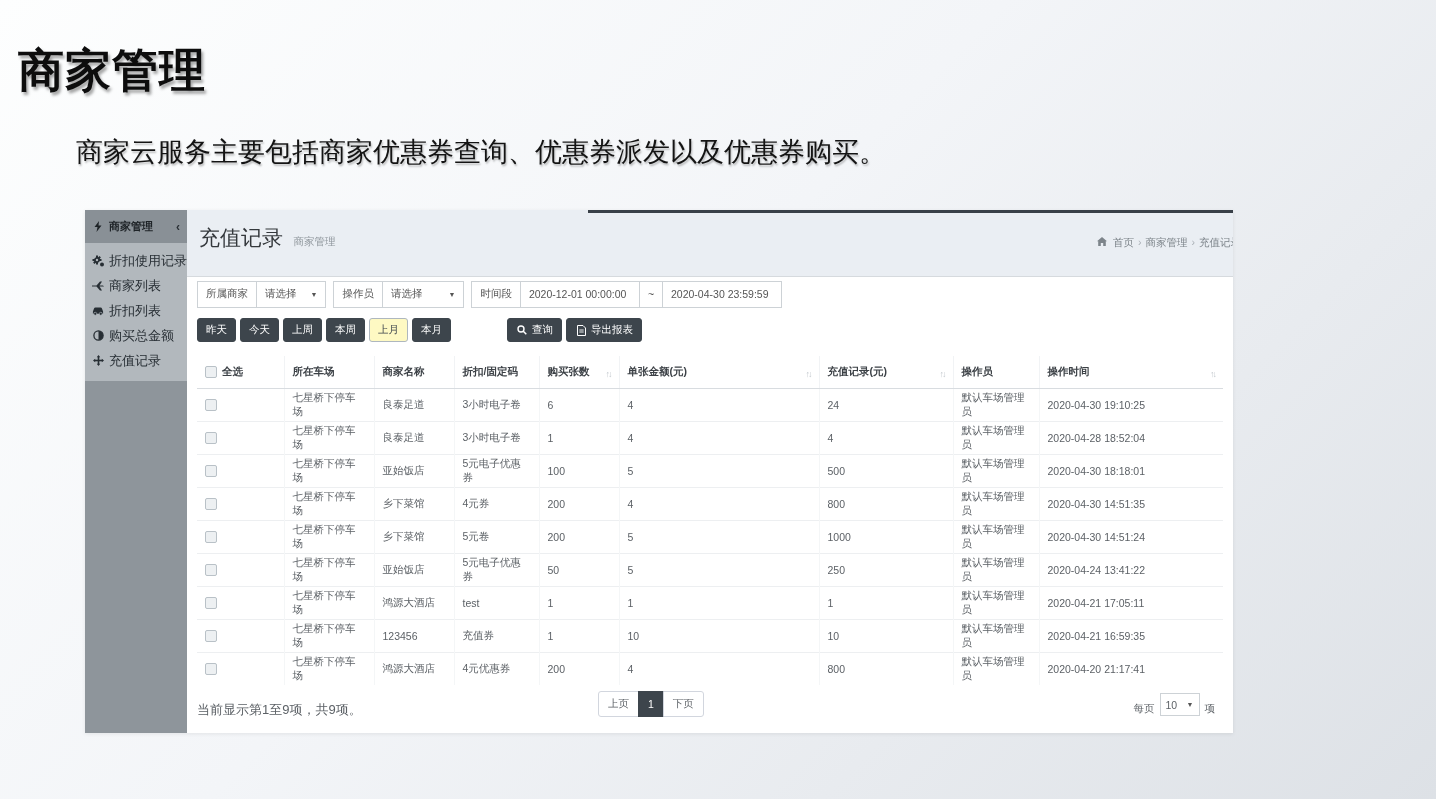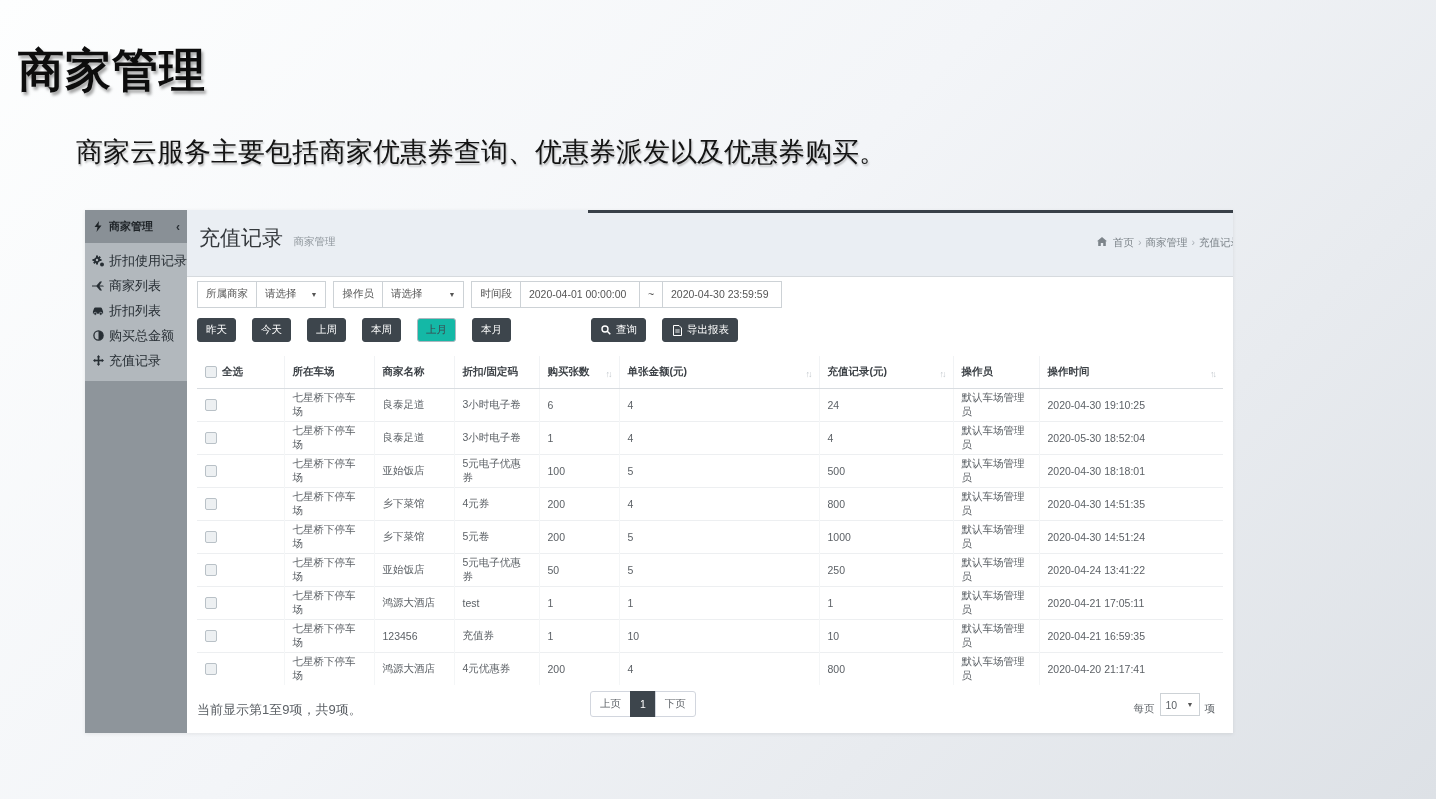--- a/index.html
+++ b/index.html
@@ -61,27 +61,27 @@
     height:27px; display:flex; align-items:center; padding:0 8px;
     border:1px solid #cdd2d6; background:#fff; font-size:10.5px; color:#555;
     margin-left:-1px; white-space:nowrap;
   }
   .fcell.first { margin-left:0; }
   .fgap { width:7px; }
   .fselect { justify-content:space-between; cursor:pointer; }
   .fselect .caret { font-size:7px; color:#555; margin-left:14px; }
   .finput { color:#555; }
   
-  .btnrow { position:absolute; left:10px; top:41px; display:flex; align-items:flex-start;gap:12px; }
+  .btnrow { position:absolute; left:10px; top:41px; display:flex; align-items:flex-start; }
   .qbtn, .abtn {
     height:24px; padding:0 8px; background:#3d454c; color:#fff; font-size:10.5px;
     border:1px solid #3d454c; border-radius:3px; margin-right:4px;
     display:inline-flex; align-items:center; cursor:pointer;
   }
-  .qbtn.light { background:#14b8a6; color:#3d454c; border-color:#aeb7bf; }
+  .qbtn.light { background:#fef9c3; color:#3d454c; border-color:#aeb7bf; }
   .abtn .icn { margin-right:4px; }
   .spacer55 { width:52px; }
   
   .tbl-wrap { position:absolute; left:10px; top:79px; width:1026px; }
   table { border-collapse:collapse; table-layout:fixed; width:1026px; }
   th { height:32px; font-size:10.5px; color:#3c4146; text-align:left; padding:0 8px;
        border-bottom:1px solid #d8dce0; border-right:1px solid #f1f3f5; font-weight:bold; }
   th .thflex { display:flex; align-items:flex-end; justify-content:space-between; }
   td { height:33px; font-size:10.5px; color:#5c6166; padding:0 8px;
        border-top:1px solid #edeff1; border-right:1px solid #f4f6f7; }
@@ -93,21 +93,21 @@
   }
   th .checkbox { margin-right:5px; }
   
   .tfoot-summary { position:absolute; left:10px; top:424px; font-size:13px; color:#5c6166; }
   .pagination { position:absolute; left:403px; top:414px; display:flex; }
   .pg-btn {
     height:26px; padding:0 9px; display:inline-flex; align-items:center;
     border:1px solid #d2d6de; background:#fff; color:#5c6166; font-size:10.5px;
     cursor:pointer; margin-left:-1px;
   }
-  .pg-btn.first { border-radius:3px 0 0 3px; margin-left:0; }
+  .pg-btn.first { border-radius:3px 0 0 3px; margin-left:8px; }
   .pg-btn.last { border-radius:0 3px 3px 0; }
   .pg-btn.current { background:#3d454c; border-color:#3d454c; color:#fff; }
   .perpage { position:absolute; right:18px; top:416px; display:flex; align-items:flex-end; font-size:10.5px; color:#5c6166;margin-left:12px; }
   .pp-select {
     width:40px; height:23px; border:1px solid #cdd2d6; background:#fff; margin:0 5px;
     display:inline-flex; align-items:center; justify-content:space-between;
     padding:0 5px; cursor:pointer;
   }
   .pp-select .caret { font-size:7px; color:#555; }
   svg { display:block; }
@@ -216,21 +216,21 @@
           <span class="caret">▼</span>
         </div>
         <div class="fgap"></div>
         <div class="fcell first">操作员</div>
         <div class="fcell fselect">
           <span>请选择</span>
           <span class="caret" style="margin-left:26px;">▼</span>
         </div>
         <div class="fgap"></div>
         <div class="fcell first">时间段</div>
-        <div class="fcell finput" style="width:120px;">2020-04-01 00:00:00</div>
+        <div class="fcell finput" style="width:120px;">2020-12-01 00:00:00</div>
         <div class="fcell">~</div>
         <div class="fcell finput" style="width:120px;">2020-04-30 23:59:59</div>
       </div>
 
       <div class="btnrow" id="quick-buttons">
         <span class="qbtn">昨天</span>
         <span class="qbtn">今天</span>
         <span class="qbtn">上周</span>
         <span class="qbtn">本周</span>
         <span class="qbtn light">上月</span>
@@ -319,21 +319,21 @@
               </tr>
               <tr>
                 <td><span class="checkbox"></span></td>
                 <td>七星桥下停车场</td>
                 <td>良泰足道</td>
                 <td>3小时电子卷</td>
                 <td>1</td>
                 <td>4</td>
                 <td>4</td>
                 <td>默认车场管理员</td>
-                <td>2020-05-30 18:52:04</td>
+                <td>2020-04-28 18:52:04</td>
               </tr>
               <tr>
                 <td><span class="checkbox"></span></td>
                 <td>七星桥下停车场</td>
                 <td>亚始饭店</td>
                 <td>5元电子优惠券</td>
                 <td>100</td>
                 <td>5</td>
                 <td>500</td>
                 <td>默认车场管理员</td>

